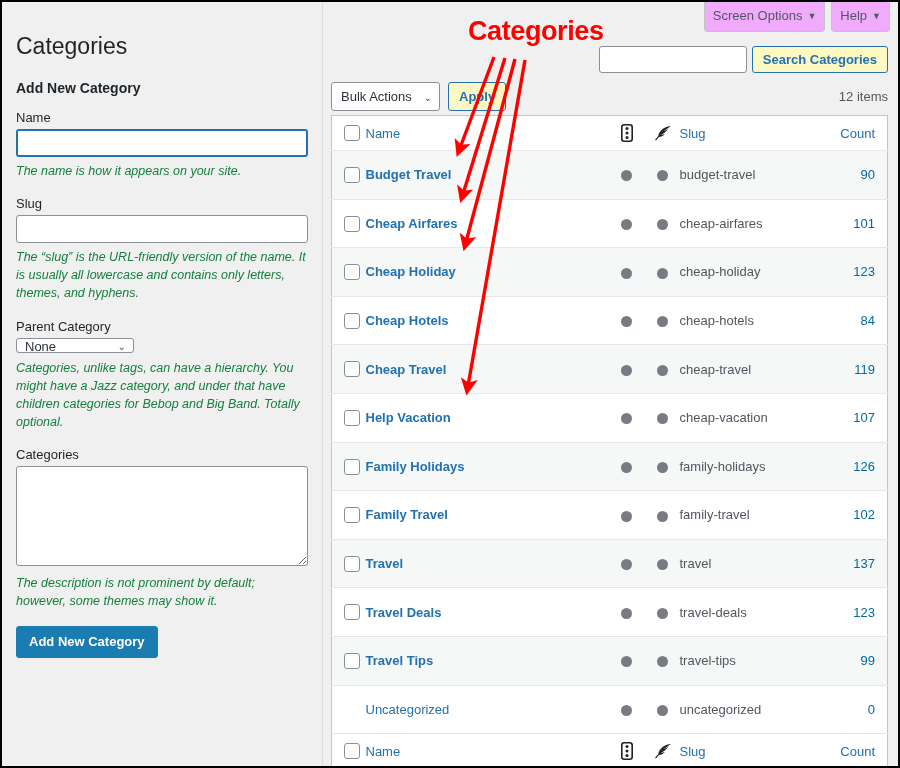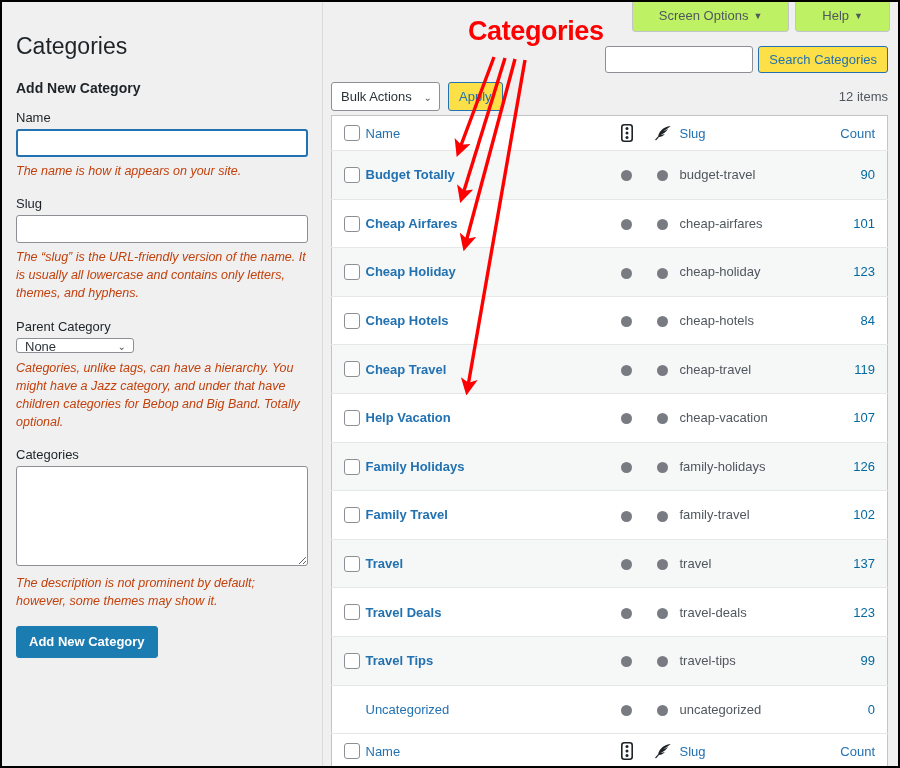--- a/index.html
+++ b/index.html
@@ -20,25 +20,25 @@
     overflow: hidden;
   }
 
   
   #topbar {
     position: absolute; top: 0; right: 8px;
     display: flex; gap: 6px; align-items: flex-start;
     z-index: 5;
   }
   .tab-btn {
-    background: #bef264;
+    background: #f0abfc;
     border: 1px solid #c3c4c7;
     border-top: none;
     border-radius: 0 0 4px 4px;
-    padding: 5px 26px 6px;
+    padding: 5px 8px 6px;
     font-size: 13px;
     color: #50575e;
     line-height: 1.4;
     cursor: pointer;
     white-space: nowrap;
   }
   .tab-btn .caret { font-size: 9px; margin-left: 5px; position: relative; top: -1px; }
 
   
   #page-title {
@@ -77,21 +77,21 @@
     font-size: 13px;
     color: #2c3338;
   }
   .txt-input.focused {
     border: 2px solid #2271b1;
     outline: none;
   }
   .help-text {
     font-style: italic;
     font-size: 12.5px;
-    color: #c2410c;
+    color: #15803d;
     line-height: 1.45;
     margin: 5px 0 16px 0;
   }
   select.sel-input {
     height: 15px;
     border: 1px solid #8c8f94;
     border-radius: 3px;
     background: #fff;
     padding: 0 24px 0 8px;
     font-family: "Liberation Sans", sans-serif;
@@ -152,30 +152,31 @@
   #search-input {
     width: 148px; height: 27px;
     border: 1px solid #8c8f94;
     border-radius: 3px;
     background: #fff;
     padding: 0 7px;
     font-family: "Liberation Sans", sans-serif;
     font-size: 13px;
   }
   .secondary-btn {
-    background: #fde047;
+    background: #fef9c3;
     border: 1px solid #2271b1;
     border-radius: 3px;
     color: #2271b1;
     font-size: 13px;
     padding: 4px 10px;
     height: 27px;
     cursor: pointer;
     font-family: "Liberation Sans", sans-serif;
     white-space: nowrap;
+    font-weight: bold;
   }
 
   #actions-row {
     position: absolute; left: 0; right: 8px; top: 80px;
     display: flex; align-items: center;
   }
   #bulk-select {
     height: 29px;
     border: 1px solid #8c8f94;
     border-radius: 3px;
@@ -373,21 +374,21 @@
             <a class="col-link">Slug</a>
           </th>
           <th class="c-count">
             <a class="col-link">Count</a>
           </th>
         </tr>
       </thead>
       <tbody id="table-body">
           <tr class="alt">
             <td class="c-check"><span class="cbox"></span></td>
-            <td class="c-name"><a class="row-name">Budget Totally</a></td>
+            <td class="c-name"><a class="row-name">Budget Travel</a></td>
             <td class="c-amp"><span class="dot"></span></td>
             <td class="c-feather"><span class="dot"></span></td>
             <td class="c-slug"><span class="row-slug">budget-travel</span></td>
             <td class="c-count"><a class="row-count">90</a></td>
           </tr>
           <tr class="plain">
             <td class="c-check"><span class="cbox"></span></td>
             <td class="c-name"><a class="row-name">Cheap Airfares</a></td>
             <td class="c-amp"><span class="dot"></span></td>
             <td class="c-feather"><span class="dot"></span></td>

